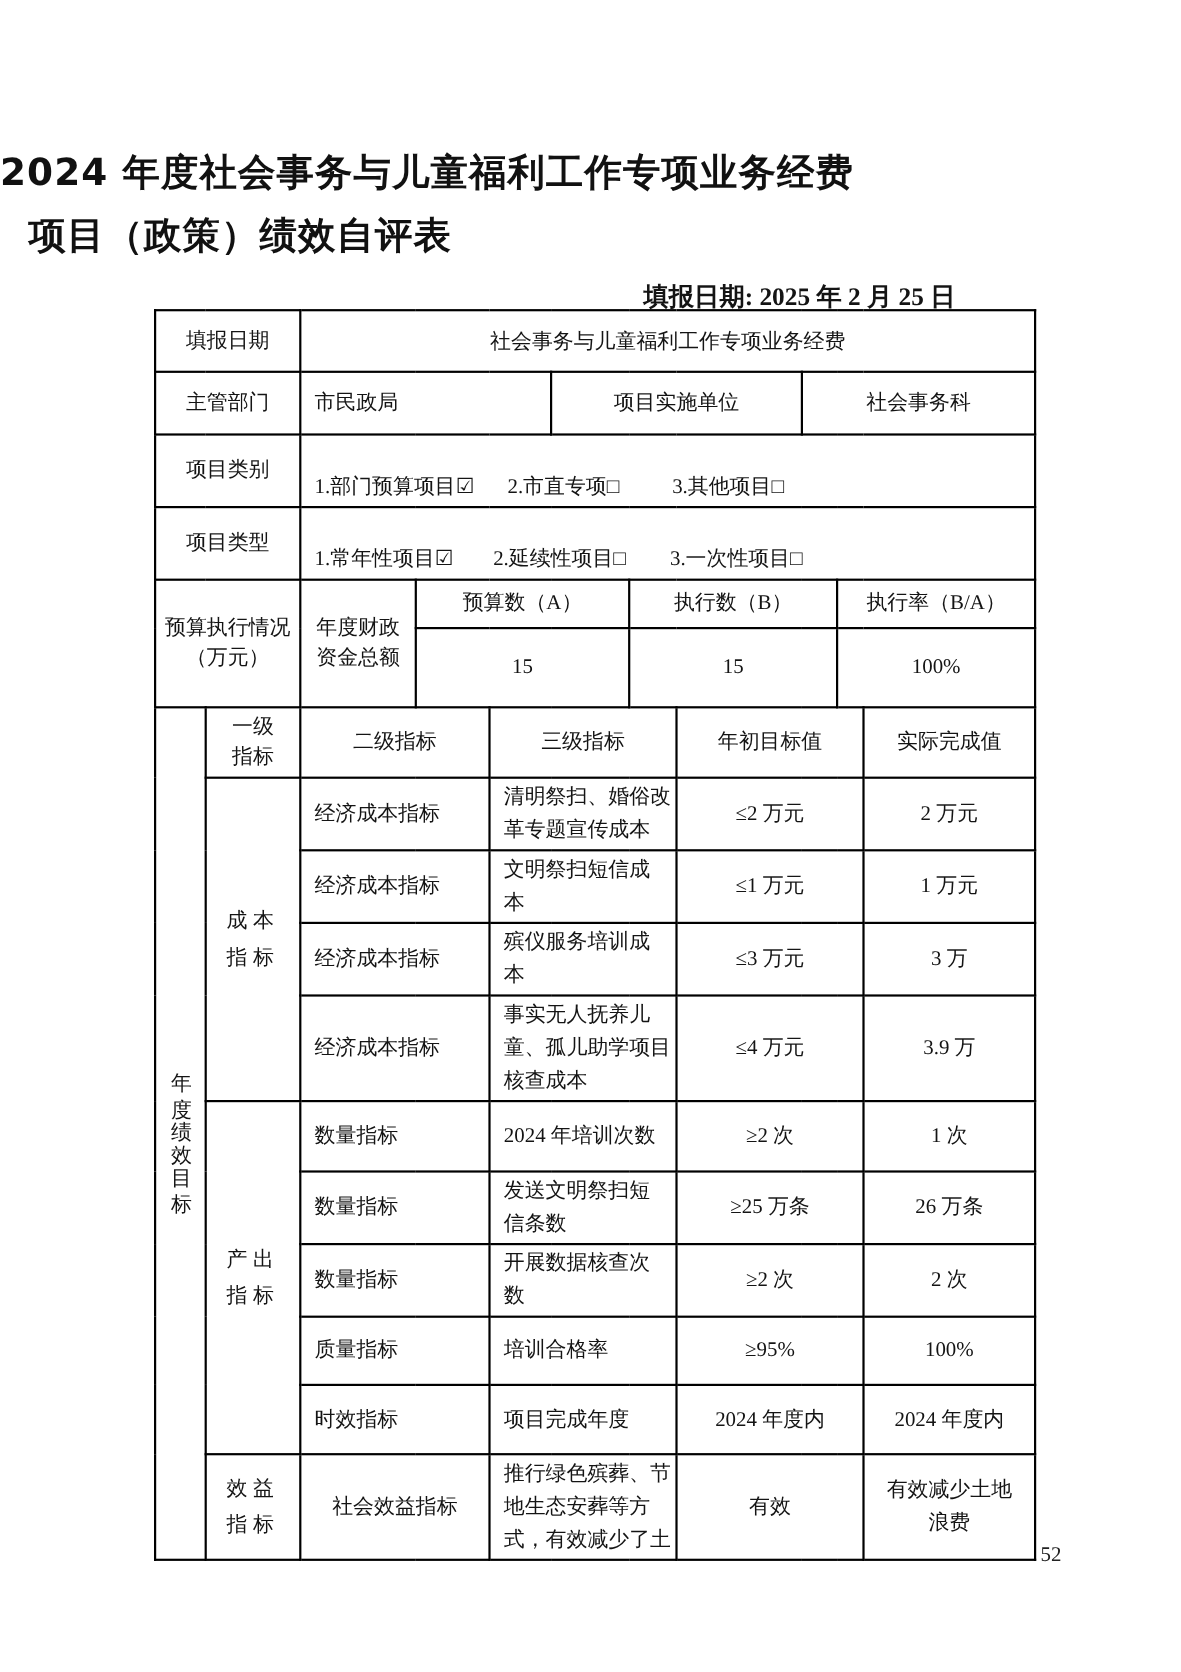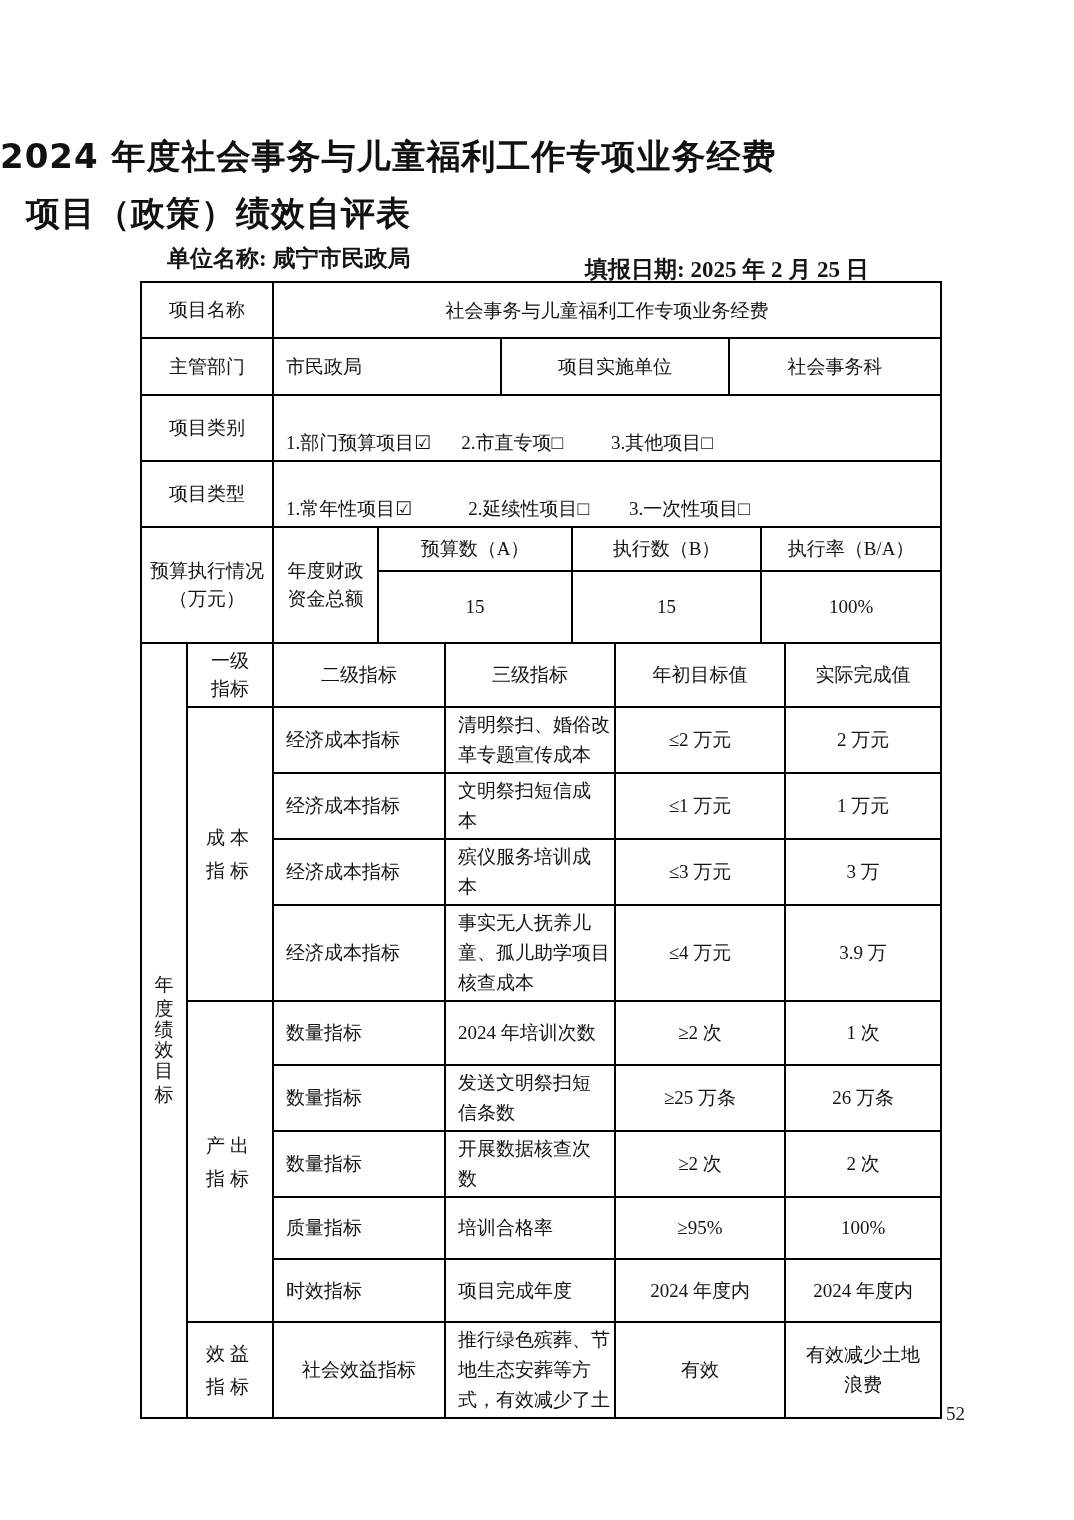--- a/index.html
+++ b/index.html
@@ -30,55 +30,54 @@
   td.l{text-align:left;padding-left:12px;}
   td.bold-sans{font-family:"DejaVu Sans","Liberation Sans",sans-serif;font-weight:400;}
   td.vert span{
     writing-mode:vertical-lr;text-orientation:upright;
     letter-spacing:22px;display:inline-block;
   }
   td.group{letter-spacing:5px;line-height:33px;}
   td.hdr{line-height:28px;}
   .opt{display:inline-block;}
   .g30{margin-right:30px;} .g48{margin-right:48px;}
-  .g52{margin-right:56px;} .g40{margin-right:40px;}
+  .g52{margin-right:36px;} .g40{margin-right:40px;}
   .footer{
     position:absolute;top:1403px;left:0;width:965px;text-align:right;
     font-size:19px;color:#222;
   }
 </style>
 </head>
 <body>
 
 <div class="title-line t1">2024 年度社会事务与儿童福利工作专项业务经费</div>
 <div class="title-line t2">项目（政策）绩效自评表</div>
 
 <div class="meta">
-  <span class="unit"><span>单位名称:</span> <span>咸宁市民政局</span></span>
   <span class="date"><span>填报日期:</span> <span>2025 年 2 月 25 日</span></span>
 </div>
 
 <table class="sheet">
   <colgroup>
     <col style="width:46px">
       <col style="width:86px">
       <col style="width:105px">
     <col style="width:67px">
       <col style="width:56px">
       <col style="width:71px">
     <col style="width:43px">
       <col style="width:114px">
       <col style="width:32px">
     <col style="width:24px">
       <col style="width:156px">
   </colgroup>
 
   <tbody>
       <tr style="height:56px">
-    <td colspan="2">项目名称</td>
+    <td colspan="2">填报日期</td>
     <td colspan="9" class="bold-sans">社会事务与儿童福利工作专项业务经费</td>
   </tr>
 
   <tr style="height:57px">
     <td colspan="2">主管部门</td>
     <td colspan="3" class="l">市民政局</td>
     <td colspan="3">项目实施单位</td>
     <td colspan="3">社会事务科</td>
   </tr>
 

